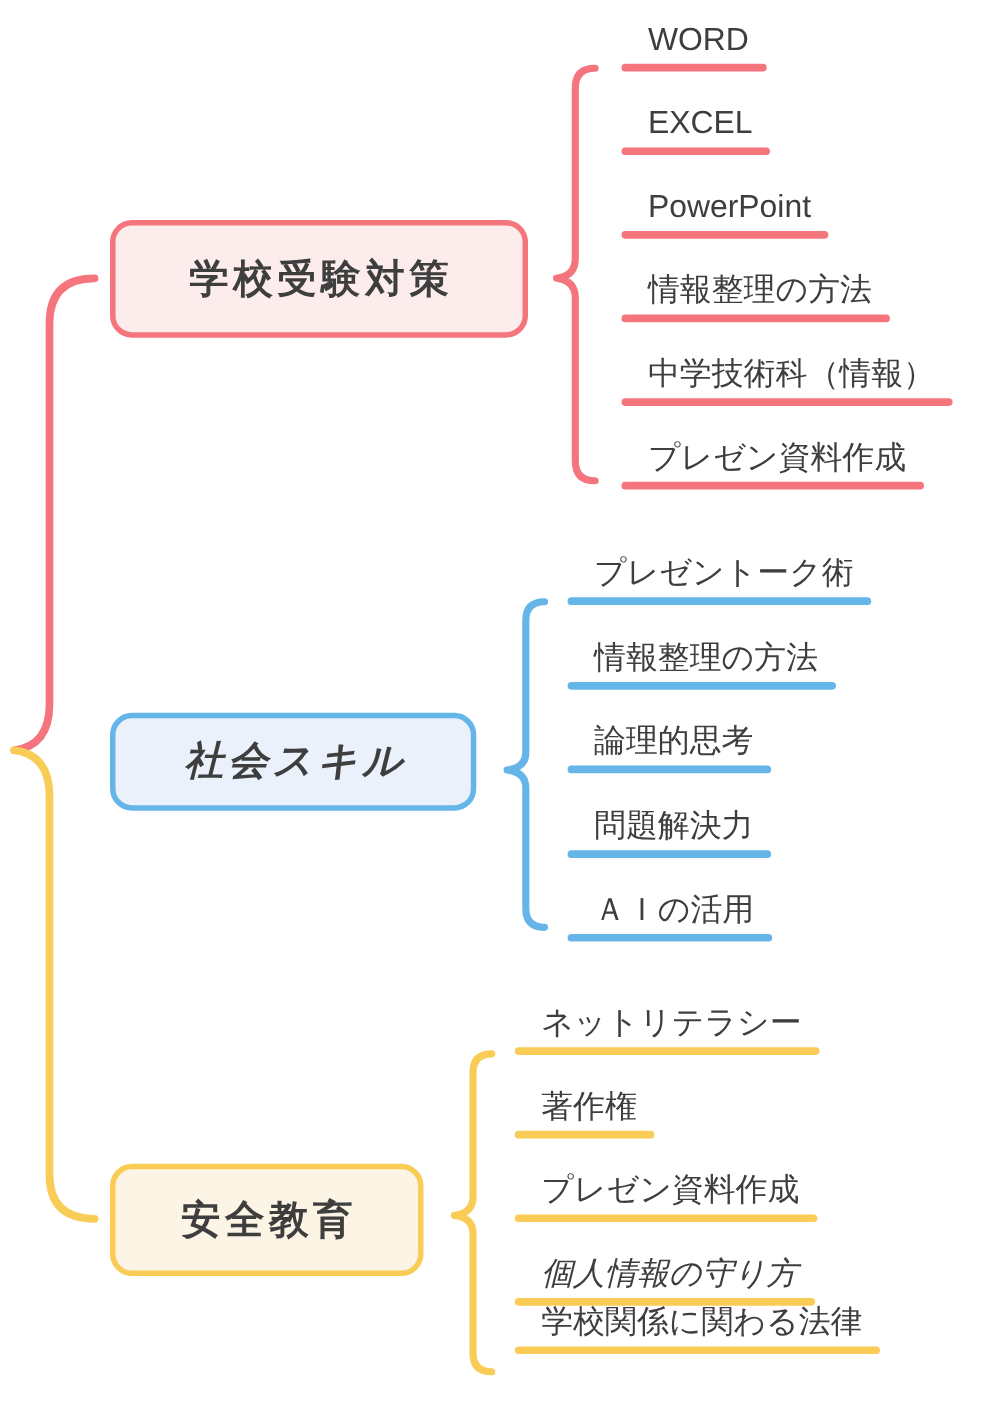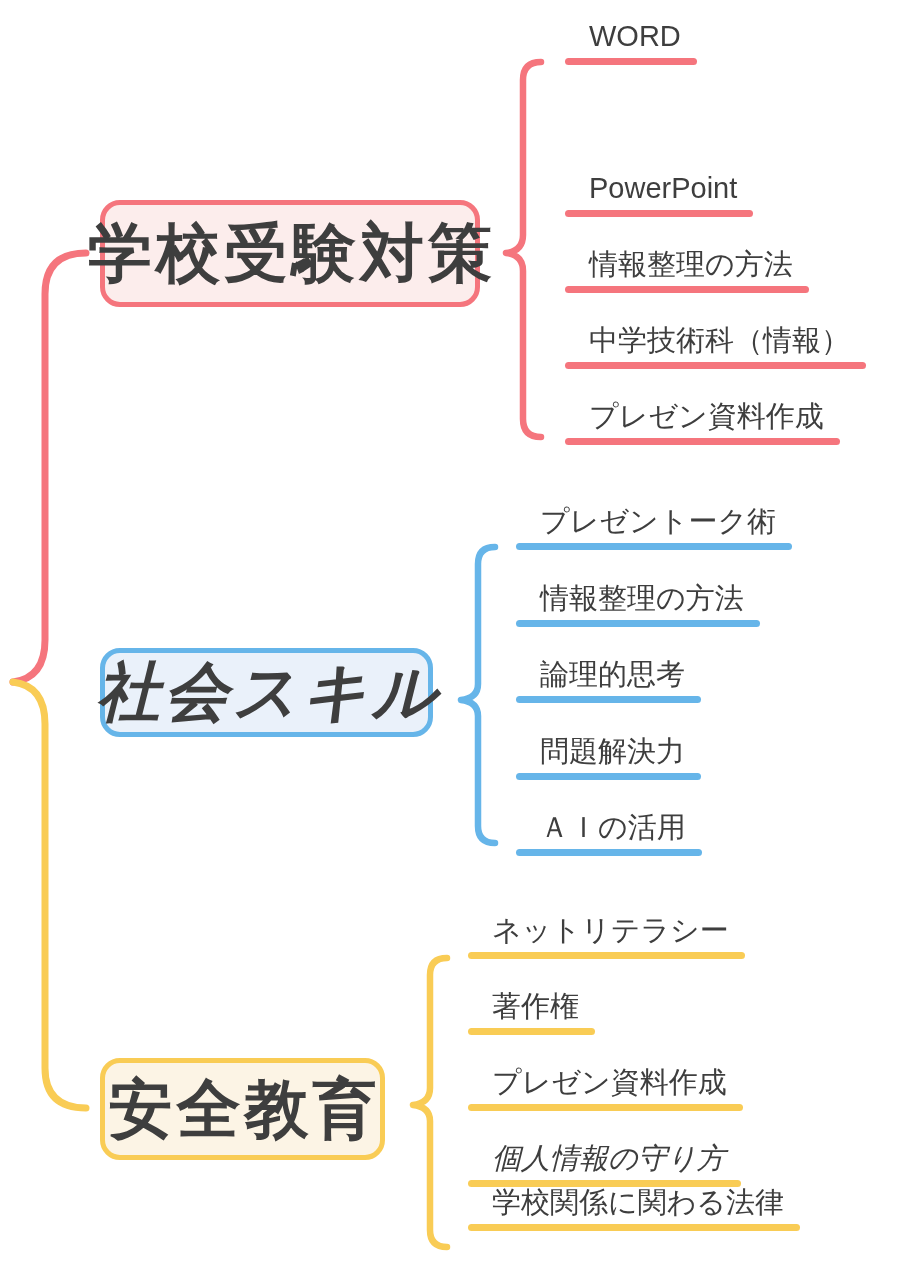--- a/index.html
+++ b/index.html
@@ -28,21 +28,21 @@
   .s-red { stroke:var(--red); }
   .s-blue { stroke:var(--blue); }
   .s-yellow { stroke:var(--yellow); }
 
   .node {
     position:absolute;
     display:flex; align-items:center; justify-content:center;
     border-radius:20px;
     border:5px solid;
     font-weight:bold;
-    font-size:64px;
+    font-size:36px;
     letter-spacing:4px;
     cursor:default;
     text-align:right;
   }
   .node-red    { border-color:var(--red);    background:var(--red-fill); }
   .node-blue   { border-color:var(--blue);   background:var(--blue-fill); }
   .node-yellow { border-color:var(--yellow); background:var(--yellow-fill); }
   .node-label { white-space:nowrap; transform:translateX(2px); }
 
   .leaf {
@@ -87,20 +87,21 @@
 
   <div class="node node-blue" style="left:100px;top:648px;width:333px;height:89px;font-style:italic;">
     <span class="node-label">社会スキル</span>
   </div>
 
   <div class="node node-yellow" style="left:100px;top:1058px;width:285px;height:102px;">
     <span class="node-label">安全教育</span>
   </div>
 
   <div class="leaf u-red" style="left:565px;top:16px;">WORD</div>
+  <div class="leaf u-red" style="left:565px;top:92px;">EXCEL</div>
   <div class="leaf u-red" style="left:565px;top:168px;text-align:center;">PowerPoint</div>
   <div class="leaf u-red" style="left:565px;top:244px;">情報整理の方法</div>
   <div class="leaf u-red" style="left:565px;top:320px;">中学技術科（情報）</div>
   <div class="leaf u-red" style="left:565px;top:396px;">プレゼン資料作成</div>
 
   <div class="leaf u-blue" style="left:516px;top:501px;">プレゼントーク術</div>
   <div class="leaf u-blue" style="left:516px;top:578px;">情報整理の方法</div>
   <div class="leaf u-blue" style="left:516px;top:654px;">論理的思考</div>
   <div class="leaf u-blue" style="left:516px;top:731px;">問題解決力</div>
   <div class="leaf u-blue" style="left:516px;top:807px;">ＡＩの活用</div>

